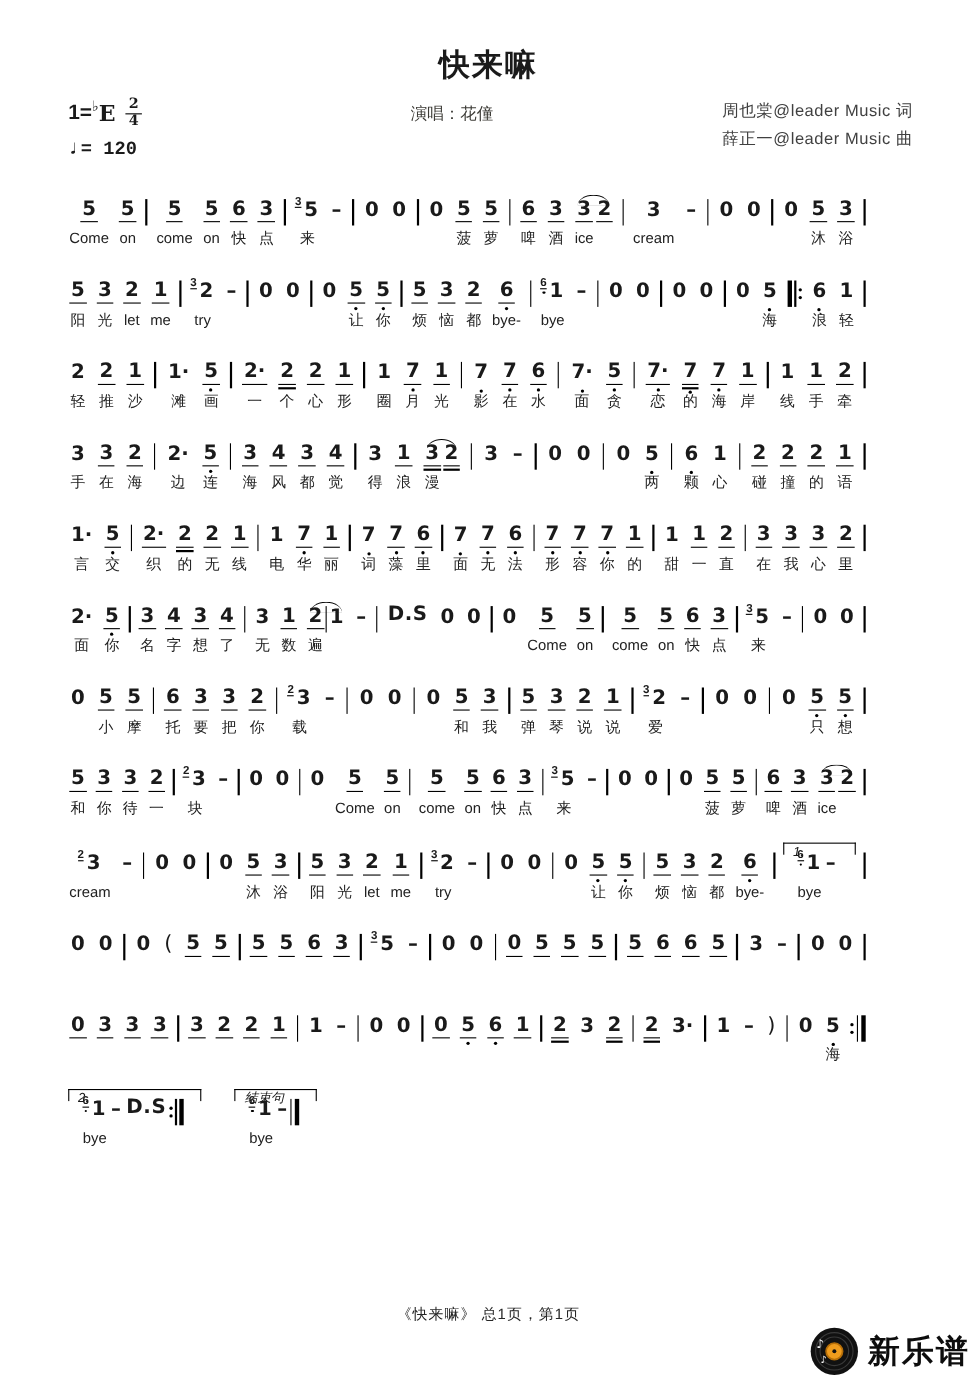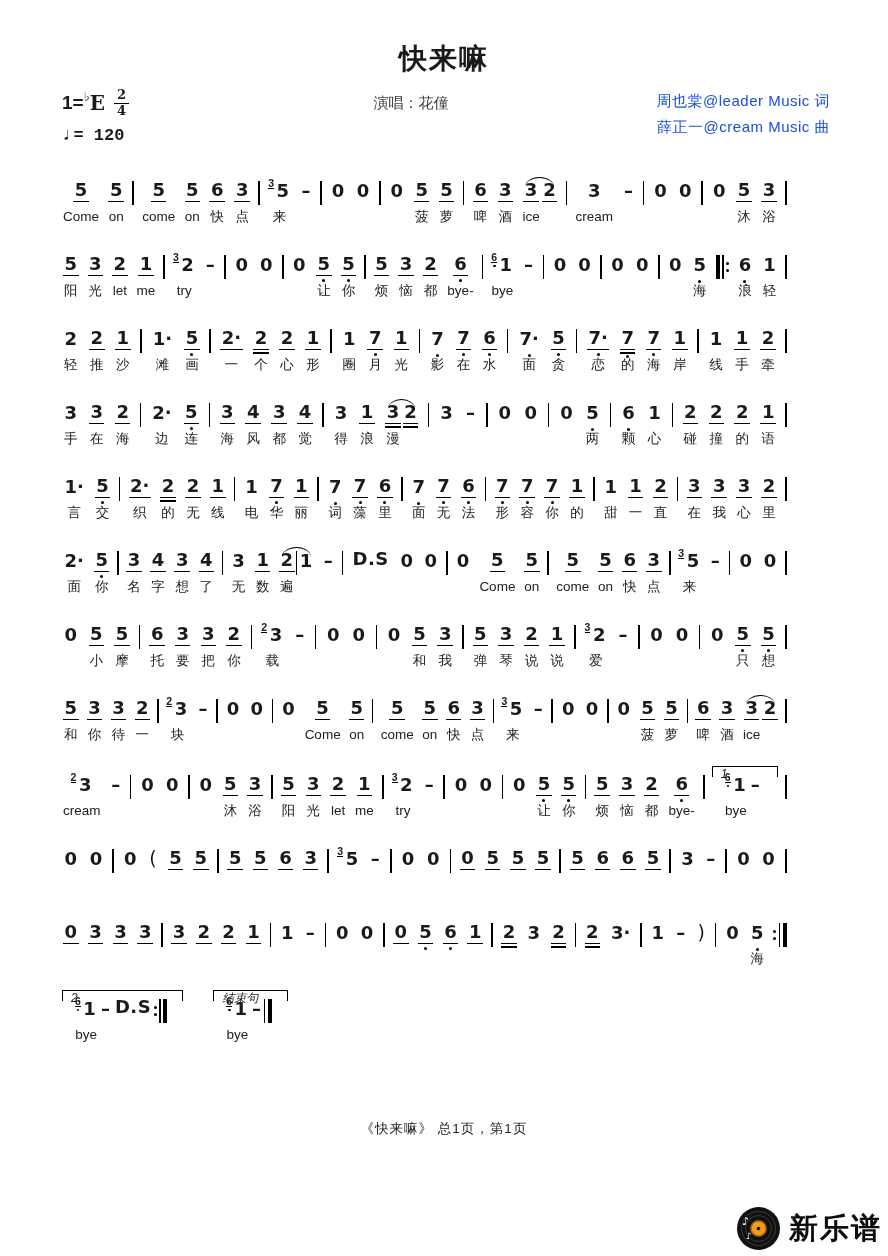--- a/index.html
+++ b/index.html
@@ -10,21 +10,21 @@
   .keyline{ font-size:19px; font-weight:700; display:flex; align-items:center; }
   .flat{ font-size:13px; vertical-align:super; position:relative; top:-6px; font-weight:700;}
   .keyletter{ font-family:"DejaVu Serif","Liberation Serif",serif; font-size:20px; font-weight:700; }
   .frac{ display:inline-flex; flex-direction:column; align-items:center; margin-left:9px; font-size:13px; line-height:1.05; font-weight:700; font-family:"DejaVu Serif",serif;}
   .frac .num{ border-bottom:1.6px solid #000; padding:0 3px 1px;}
   .tempoline{ margin-top:7px; font-size:17px; font-weight:700;font-family:Liberation Mono, monospace; }
   .tempoline .qnote{ font-size:19px; }
   .hdr-center{ flex:1; text-align:center; font-size:15px; color:#3c3b36; }
   .performer{ margin-top:6px; }
   .transcriber{ margin-top:11px; }
-  .hdr-right{ width:240px; text-align:right; font-size:15px; color:#1d4ed8; line-height:1.75; letter-spacing:.5px; white-space:nowrap;}
+  .hdr-right{ width:240px; text-align:right; font-size:15px; color:#404040; line-height:1.75; letter-spacing:.5px; white-space:nowrap;}
   .music{ margin:26px 101px 0 62px; }
   .system{ display:flex; justify-content:space-between; align-items:flex-start; height:56px; margin-bottom:18px; }
   .system.left{ justify-content:flex-start; gap:30px; }
   .system.mt{ margin-top:20px; }
   .tok{ display:inline-flex; flex-direction:column; align-items:center; margin:0 1px; }
   .na{ height:30px; display:flex; align-items:flex-end; }
   .n{ font-size:18px; font-weight:700; line-height:1; padding:0 1.5px 2px; position:relative; font-family:"DejaVu Sans",sans-serif;}
   .n.u1,.n.u2{ border-bottom:1.6px solid #000; }
   .n.u2::before{ content:""; position:absolute; left:0; right:0; bottom:-4.5px; height:1.6px; background:#000; }
   .n.ld::after{ content:""; position:absolute; left:50%; margin-left:-1.5px; bottom:-7px; width:3px; height:3px; border-radius:50%; background:#000; }
@@ -38,21 +38,21 @@
   .bar-group{ display:flex; align-items:center; gap:2.5px; margin-top:9px; height:24px; }
   .b-thick{ width:4px; height:24px; background:#000; }
   .b-thin{ width:1.6px; height:24px; background:#000; }
   .b-dots{ display:flex; flex-direction:column; gap:4px; }
   .b-dots i{ width:3px; height:3px; border-radius:50%; background:#000; }
   .slur{ display:inline-flex; align-items:flex-start; position:relative; }
   .slur::before{ content:""; position:absolute; top:5px; left:4px; right:4px; height:9px; border-top:1.6px solid #000; border-radius:50% 50% 0 0 / 100% 100% 0 0; }
   .volta{ display:inline-flex; align-items:flex-start; position:relative; padding:0 16px 0 12px; }
   .volta::before{ content:""; position:absolute; left:0; right:0; top:0; height:10px; border:1.4px solid #000; border-bottom:none; }
   .volta-label{ position:absolute; top:2px; left:9px; font-size:12px; font-style:italic; line-height:1; color:#1a1a1a; white-space:nowrap;}
-  .footer{ position:absolute; left:0; right:0; top:1120px; text-align:center; font-size:13.5px; color:#262626; letter-spacing:1px;}
+  .footer{ position:absolute; left:0; right:0; top:1186px; text-align:center; font-size:13.5px; color:#262626; letter-spacing:1px;}
   .logo{ position:absolute; right:6px; bottom:4px; display:flex; align-items:center; gap:7px; }
   .logo-text{ font-size:29px; font-weight:900; color:#0d0d0d; letter-spacing:2px; font-family:Liberation Mono, monospace;}
 </style>
 </head>
 <body>
 
 <div class="title">快来嘛</div>
 
 <div class="hdr">
   <div class="hdr-left">
@@ -67,21 +67,21 @@
     </div>
     <div class="tempoline">
       <span class="qnote">♩</span><span>= 120</span>
     </div>
   </div>
   <div class="hdr-center">
     <div class="performer">演唱：花僮</div>
   </div>
   <div class="hdr-right">
     <div>周也棠@leader Music 词</div>
-    <div>薛正一@cream Music 曲</div>
+    <div>薛正一@leader Music 曲</div>
   </div>
 </div>
 
 <div class="music" id="music">
     <div class="system">
       <span class="tok">
         <span class="na">
           <span class="n u1">5</span>
         </span>
         <span class="lyr">Come</span>

